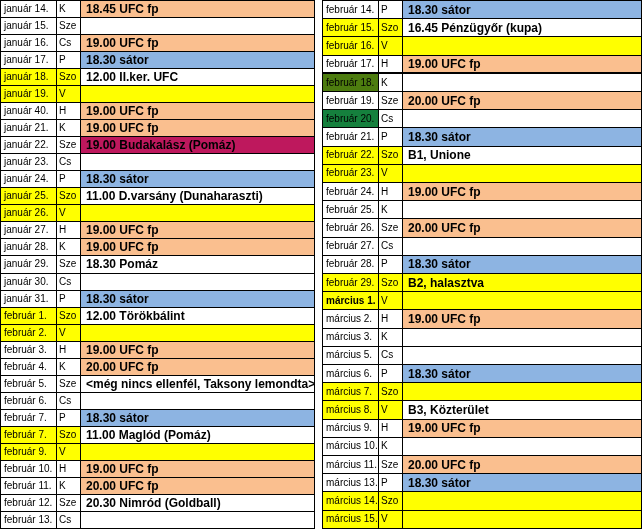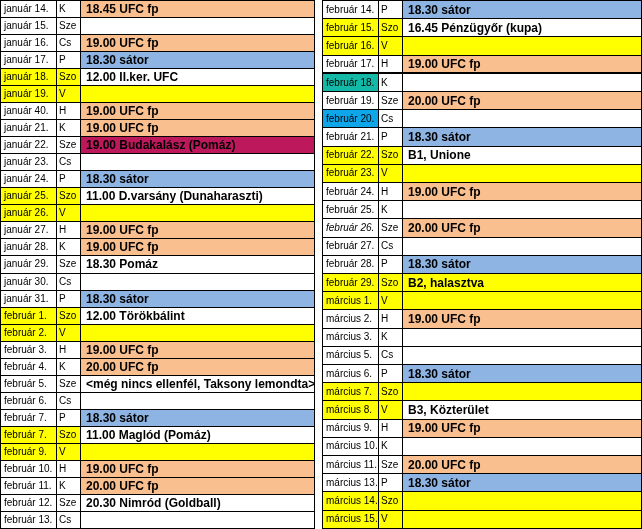--- a/index.html
+++ b/index.html
@@ -207,31 +207,31 @@
           <td class="date" style="background-color: rgb(255, 255, 0);">február 16.</td>
           <td class="day" style="background-color: rgb(255, 255, 0);">V</td>
           <td class="event" style="background-color: rgb(255, 255, 0);"></td>
         </tr>
         <tr>
           <td class="date" style="background-color: rgb(255, 255, 255); border-bottom: 2px solid rgb(0, 0, 0);">február 17.</td>
           <td class="day" style="background-color: rgb(255, 255, 255); border-bottom: 2px solid rgb(0, 0, 0);">H</td>
           <td class="event" style="background-color: rgb(250, 191, 143); border-bottom: 2px solid rgb(0, 0, 0);">19.00 UFC fp</td>
         </tr>
         <tr>
-          <td class="date" style="background-color: #14b8a6;">február 18.</td>
+          <td class="date" style="background-color: #4d7c0f;">február 18.</td>
           <td class="day" style="background-color: rgb(255, 255, 255);">K</td>
           <td class="event" style="background-color: rgb(255, 255, 255);"></td>
         </tr>
         <tr>
           <td class="date" style="background-color: rgb(255, 255, 255);">február 19.</td>
           <td class="day" style="background-color: rgb(255, 255, 255);">Sze</td>
           <td class="event" style="background-color: rgb(250, 191, 143);">20.00 UFC fp</td>
         </tr>
         <tr>
-          <td class="date" style="background-color: #0ea5e9;">február 20.</td>
+          <td class="date" style="background-color: #15803d;">február 20.</td>
           <td class="day" style="background-color: rgb(255, 255, 255);">Cs</td>
           <td class="event" style="background-color: rgb(255, 255, 255);"></td>
         </tr>
         <tr>
           <td class="date" style="background-color: rgb(255, 255, 255);">február 21.</td>
           <td class="day" style="background-color: rgb(255, 255, 255);">P</td>
           <td class="event" style="background-color: rgb(141, 180, 226);">18.30 sátor</td>
         </tr>
         <tr>
           <td class="date" style="background-color: rgb(255, 255, 0);">február 22.</td>
@@ -247,41 +247,41 @@
           <td class="date" style="background-color: rgb(255, 255, 255);">február 24.</td>
           <td class="day" style="background-color: rgb(255, 255, 255);">H</td>
           <td class="event" style="background-color: rgb(250, 191, 143);">19.00 UFC fp</td>
         </tr>
         <tr>
           <td class="date" style="background-color: rgb(255, 255, 255);">február 25.</td>
           <td class="day" style="background-color: rgb(255, 255, 255);">K</td>
           <td class="event" style="background-color: rgb(255, 255, 255);"></td>
         </tr>
         <tr>
-          <td class="date" style="background-color: rgb(255, 255, 255); font-style: italic;">február 26.</td>
+          <td class="date" style="background-color: rgb(255, 255, 255);">február 26.</td>
           <td class="day" style="background-color: rgb(255, 255, 255);">Sze</td>
           <td class="event" style="background-color: rgb(250, 191, 143);">20.00 UFC fp</td>
         </tr>
         <tr>
           <td class="date" style="background-color: rgb(255, 255, 255);">február 27.</td>
           <td class="day" style="background-color: rgb(255, 255, 255);">Cs</td>
           <td class="event" style="background-color: rgb(255, 255, 255);"></td>
         </tr>
         <tr>
           <td class="date" style="background-color: rgb(255, 255, 255);">február 28.</td>
           <td class="day" style="background-color: rgb(255, 255, 255);">P</td>
           <td class="event" style="background-color: rgb(141, 180, 226);">18.30 sátor</td>
         </tr>
         <tr>
           <td class="date" style="background-color: rgb(255, 255, 0);">február 29.</td>
           <td class="day" style="background-color: rgb(255, 255, 0);">Szo</td>
           <td class="event" style="background-color: rgb(255, 255, 0);">B2, halasztva</td>
         </tr>
         <tr>
-          <td class="date" style="background-color: rgb(255, 255, 0);">március 1.</td>
+          <td class="date" style="background-color: rgb(255, 255, 0); font-weight: bold;">március 1.</td>
           <td class="day" style="background-color: rgb(255, 255, 0);">V</td>
           <td class="event" style="background-color: rgb(255, 255, 0);"></td>
         </tr>
         <tr>
           <td class="date" style="background-color: rgb(255, 255, 255);">március 2.</td>
           <td class="day" style="background-color: rgb(255, 255, 255);">H</td>
           <td class="event" style="background-color: rgb(250, 191, 143);">19.00 UFC fp</td>
         </tr>
         <tr>
           <td class="date" style="background-color: rgb(255, 255, 255);">március 3.</td>

